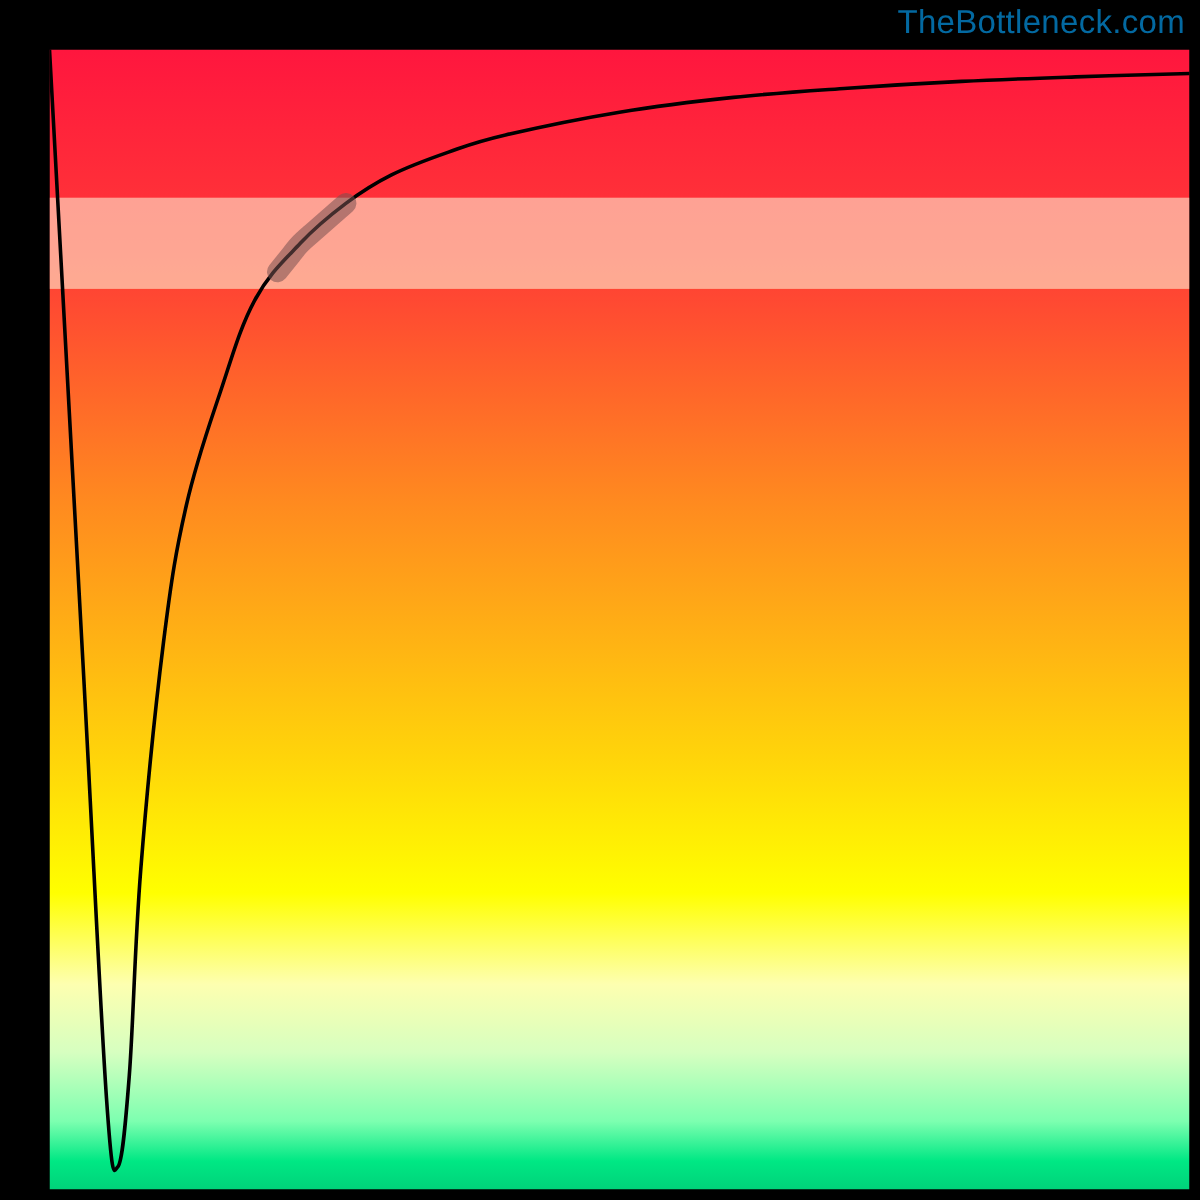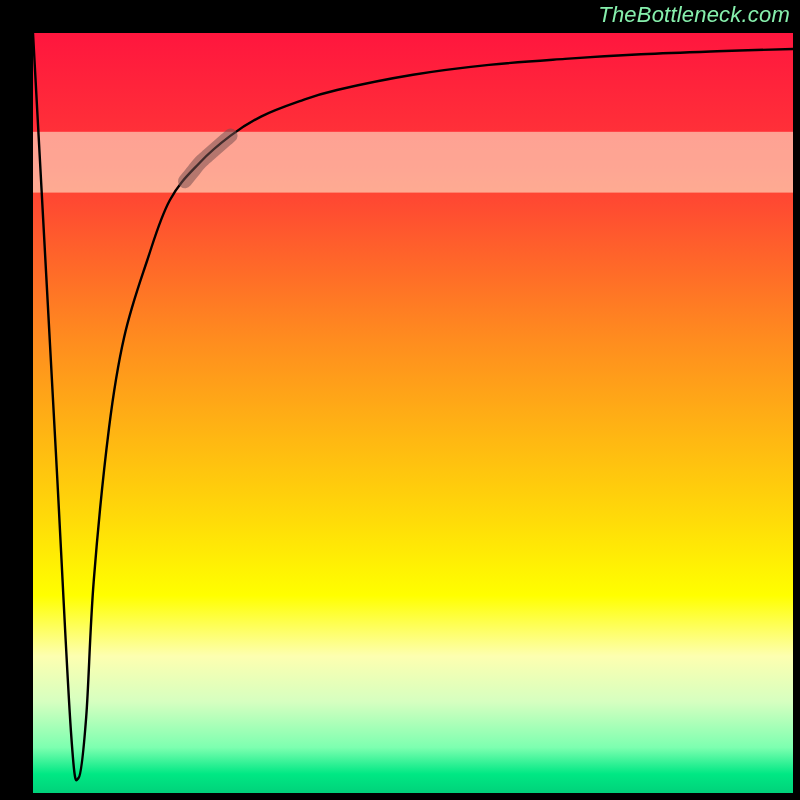--- a/index.html
+++ b/index.html
@@ -14,25 +14,24 @@
   .frame {
     position: relative;
     width: 800px;
     height: 800px;
     background: #000;
   }
   .attribution {
     position: absolute;
     top: 2px;
     right: 10px;
-    color: #86efac;
+    color: #0369a1;
     font-size: 22px;
     font-weight: 400;
     letter-spacing: 0.2px;
-    font-style: italic;
   }
   .plot-wrap {
     position: absolute;
     left: 33px;
     top: 33px;
     width: 760px;
     height: 760px;
     background: #000;
   }
   svg {

